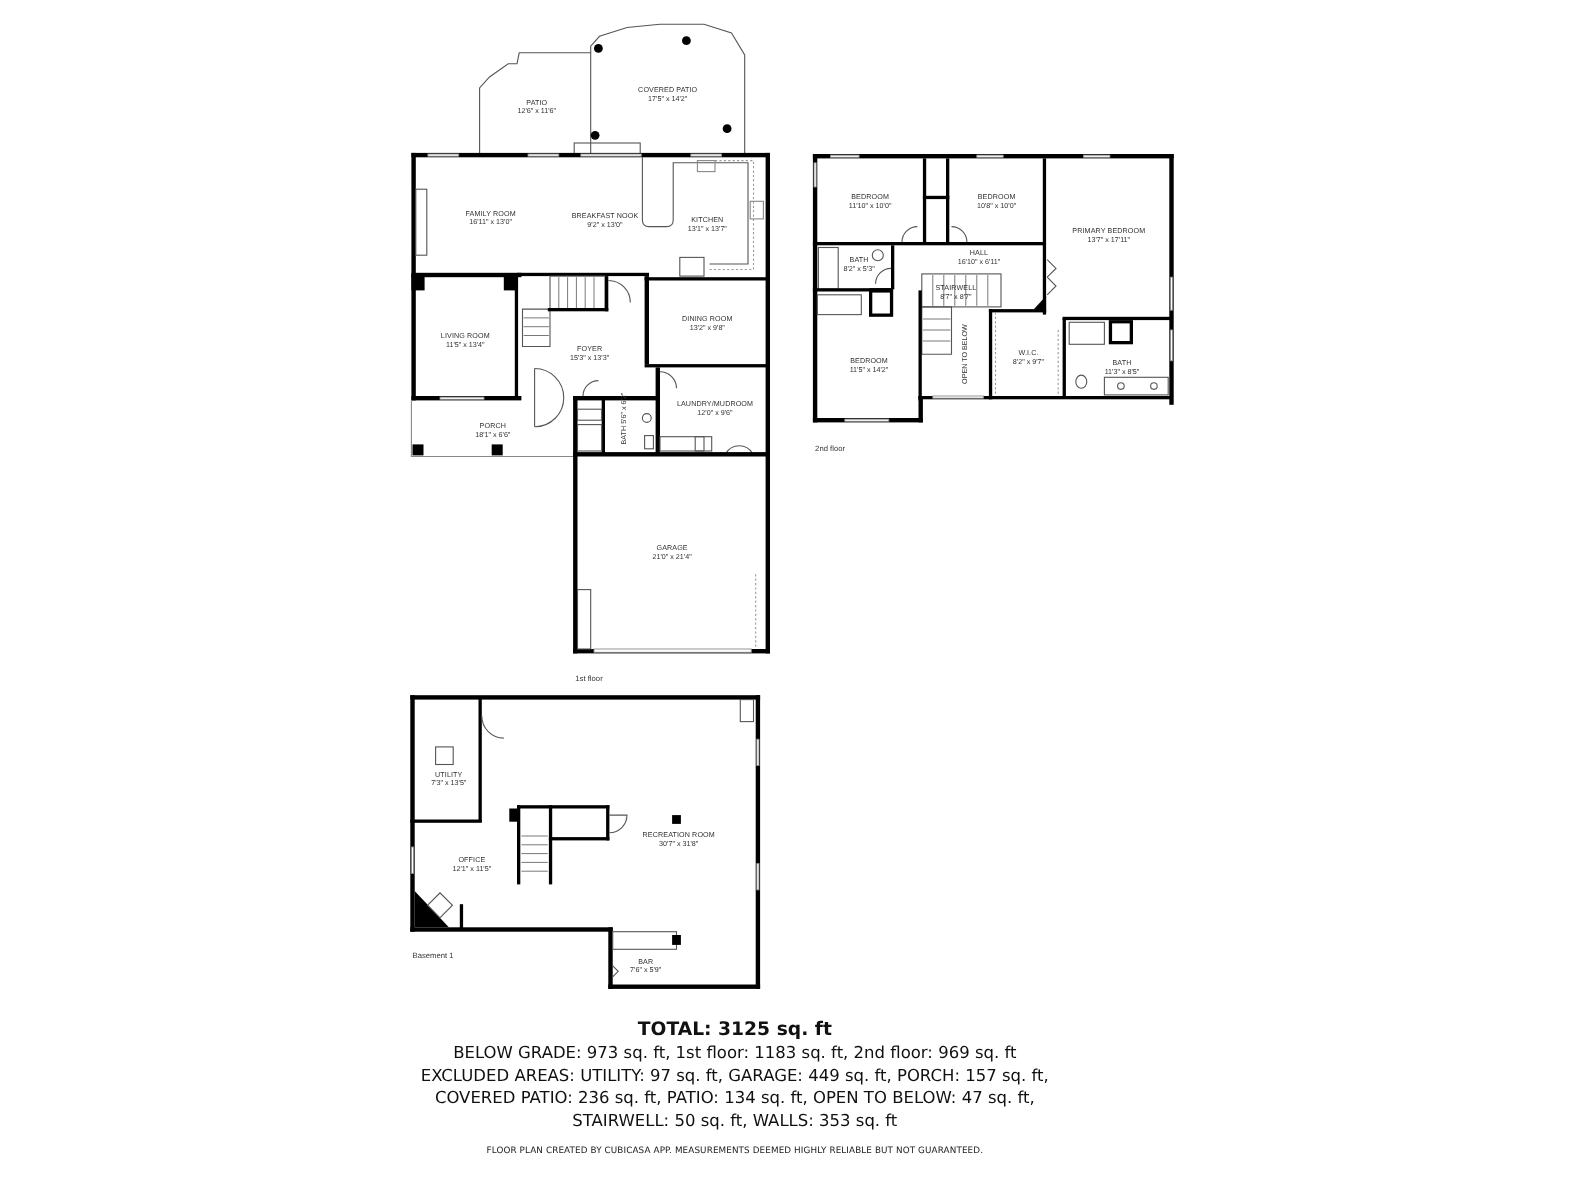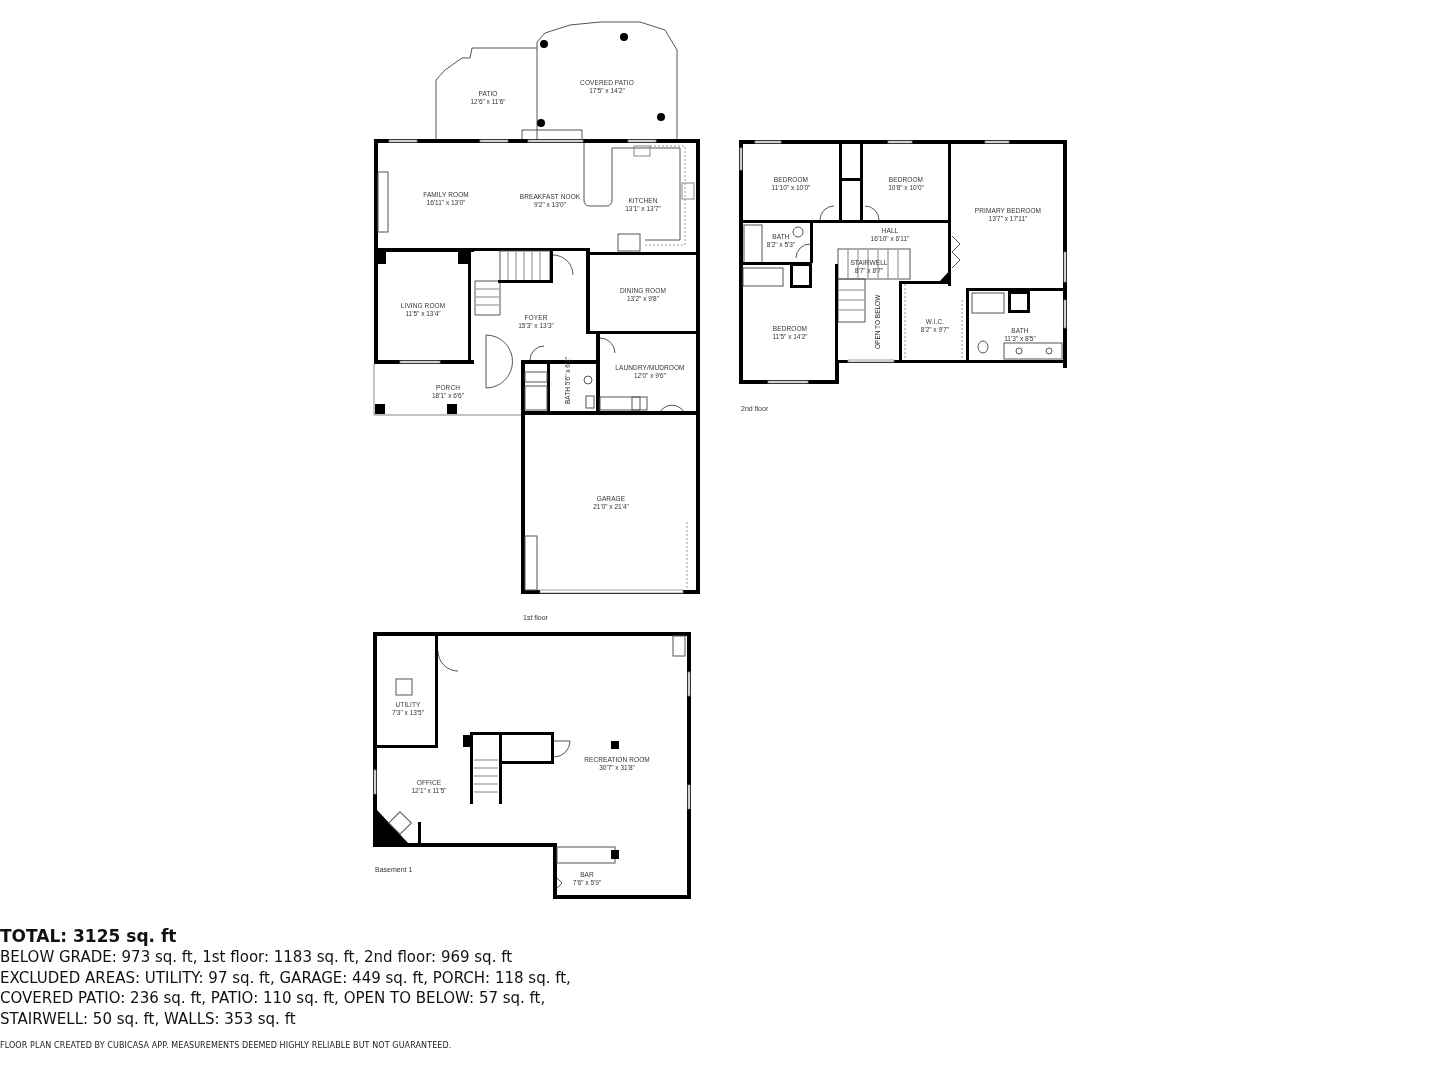--- a/index.html
+++ b/index.html
@@ -8,21 +8,21 @@
   .wall { fill:#000; }
   .thin { fill:none; stroke:#555; stroke-width:1; }
   .thin2 { fill:none; stroke:#888; stroke-width:1; }
   .dash { fill:none; stroke:#999; stroke-width:1; stroke-dasharray:2,2; }
   .win { fill:#fff; stroke:#888; stroke-width:0.8; }
   .lbl { position:absolute; text-align:center; color:#333; font-family:"Liberation Sans", sans-serif; transform:translateX(-50%); white-space:nowrap; }
   .lbl .n { font-size:6.5px; letter-spacing:0.1px; display:block; line-height:8px; }
   .lbl .d { font-size:6.5px; display:block; line-height:8px; }
   .vlbl { position:absolute; color:#333; font-family:"Liberation Sans", sans-serif; font-size:6.5px; white-space:nowrap; transform-origin:left top; }
   .floor-name { position:absolute; font-family:"Liberation Sans", sans-serif; font-size:7px; color:#333; }
-  .summary { position:absolute; left:0; width:1248px; top:925px; text-align:left; font-family:"DejaVu Sans", sans-serif; color:#111; }
+  .summary { position:absolute; left:0; width:1248px; top:925px; text-align:center; font-family:"DejaVu Sans", sans-serif; color:#111;padding-left:44px; }
   .summary .total { font-size:17px; font-weight:bold; line-height:22px; }
   .summary .line { font-size:15px; line-height:20.5px; }
   .summary .disclaimer { font-size:8px; margin-top:12px; color:#222; letter-spacing:0.1px; }
 </style>
 </head>
 <body>
 
 <svg class="plan" width="1440" height="1080" viewBox="0 0 1440 1080">
 
   <g>
@@ -334,17 +334,17 @@
   <div class="lbl" style="left:587px;top:871px">
     <span class="n">BAR</span>
     <span class="d">7'6" x 5'9"</span>
   </div>
   <div class="floor-name" style="left:375px;top:866px">Basement 1</div>
 </div>
 
 <div class="summary">
   <div class="total">TOTAL: 3125 sq. ft</div>
   <div class="line">BELOW GRADE: 973 sq. ft, 1st floor: 1183 sq. ft, 2nd floor: 969 sq. ft</div>
-  <div class="line">EXCLUDED AREAS: UTILITY: 97 sq. ft, GARAGE: 449 sq. ft, PORCH: 118 sq. ft,</div>
-  <div class="line">COVERED PATIO: 236 sq. ft, PATIO: 110 sq. ft, OPEN TO BELOW: 57 sq. ft,</div>
+  <div class="line">EXCLUDED AREAS: UTILITY: 97 sq. ft, GARAGE: 449 sq. ft, PORCH: 157 sq. ft,</div>
+  <div class="line">COVERED PATIO: 236 sq. ft, PATIO: 134 sq. ft, OPEN TO BELOW: 47 sq. ft,</div>
   <div class="line">STAIRWELL: 50 sq. ft, WALLS: 353 sq. ft</div>
   <div class="disclaimer">FLOOR PLAN CREATED BY CUBICASA APP. MEASUREMENTS DEEMED HIGHLY RELIABLE BUT NOT GUARANTEED.</div>
 </div>
 
 </body></html>

